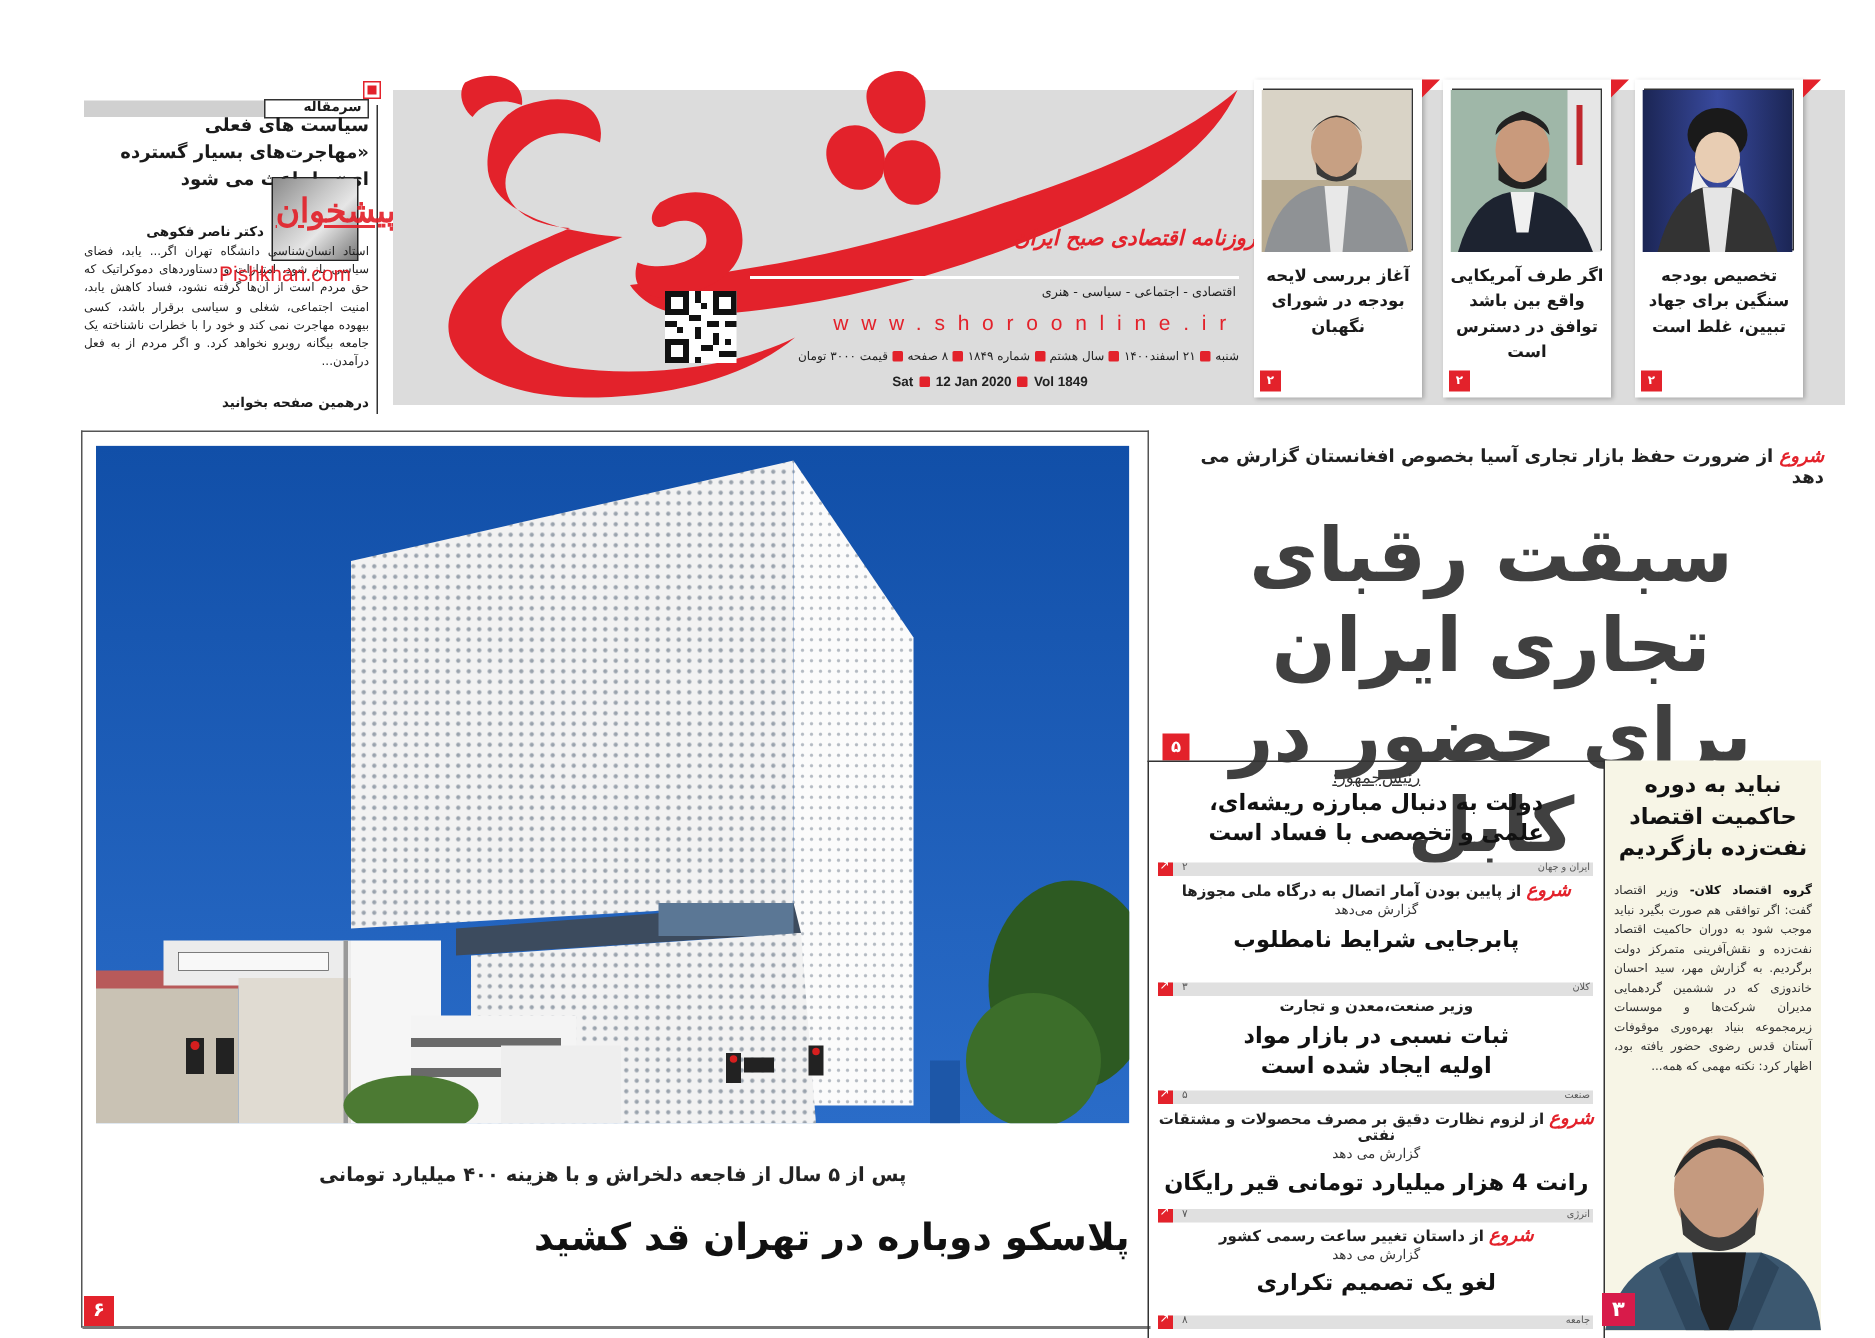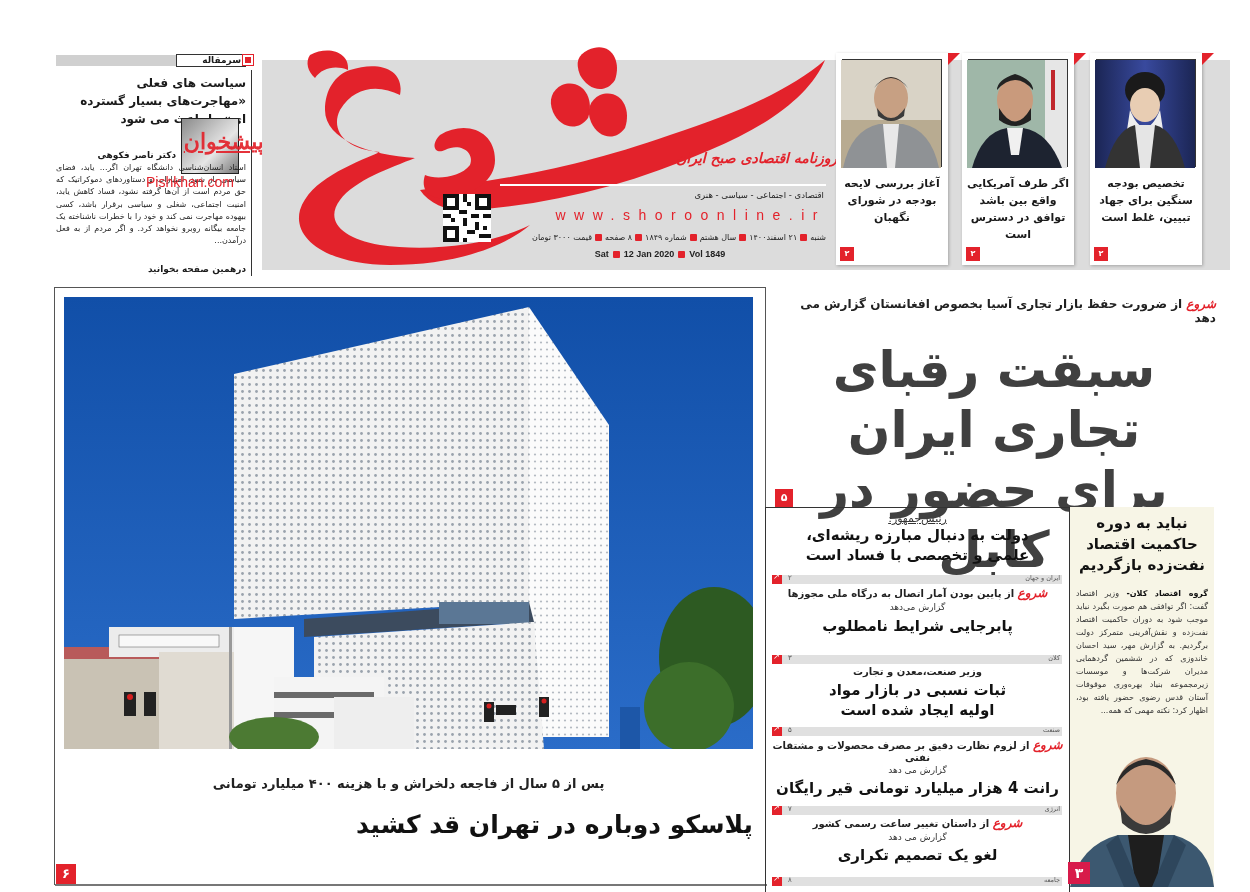--- a/index.html
+++ b/index.html
@@ -1,21 +1,21 @@
 <!DOCTYPE html>
 <html><head>
 <meta charset="utf-8">
 <style>
   * { box-sizing: border-box; margin: 0; padding: 0; }
   body { width: 1250px; height: 892px; background: #ffffff; font-family: "DejaVu Sans", sans-serif; position: relative; overflow: hidden; color: #1a1a1a; }
   .abs { position: absolute; }
 
   
   #editorial { left: 54px; top: 54px; width: 192px; height: 226px; direction: rtl; }
-  #editorial .label-row { position: absolute; top: 0; right: 0; width: 190px; height: 13px; display: flex; }
+  #editorial .label-row { position: absolute; top: 12px; right: 0; width: 190px; height: 13px; display: flex; }
   #editorial .label-box { width: 70px; height: 13px; border: 1px solid #333; background: #fff; font-size: 9px; font-weight: bold; line-height: 11px; padding-right: 4px; }
   #editorial .label-bar { flex: 1; background: #d0d0d0; height: 11px; margin-top: 1px; }
   #editorial .label-flag { position: absolute; right: -8px; top: 0; width: 12px; height: 12px; background: #fff; border: 1px solid #e3222b; }
   #editorial .label-flag::after { content: ""; position: absolute; left: 2px; top: 2px; width: 6px; height: 6px; background: #e3222b; }
   #editorial .vline { position: absolute; right: -6px; top: 16px; width: 1px; height: 206px; background: #333; }
   #editorial h3 { position: absolute; top: 20px; right: 0; width: 190px; font-size: 12px; line-height: 18px; font-weight: bold; text-align: right; }
   #editorial .photo { position: absolute; top: 64px; right: 7px; width: 58px; height: 56px; background: linear-gradient(135deg,#8a8a8a,#c9c9c9 40%,#e6e6e6 60%,#777); border: 1px solid #222; }
   #editorial .author { position: absolute; top: 96px; right: 70px; font-size: 9px; font-weight: bold; }
   #editorial .body { position: absolute; top: 108px; right: 0; width: 190px; font-size: 8px; line-height: 12.2px; text-align: justify; color: #222; }
   #editorial .more { position: absolute; top: 210px; right: 0; font-size: 9px; font-weight: bold; }

